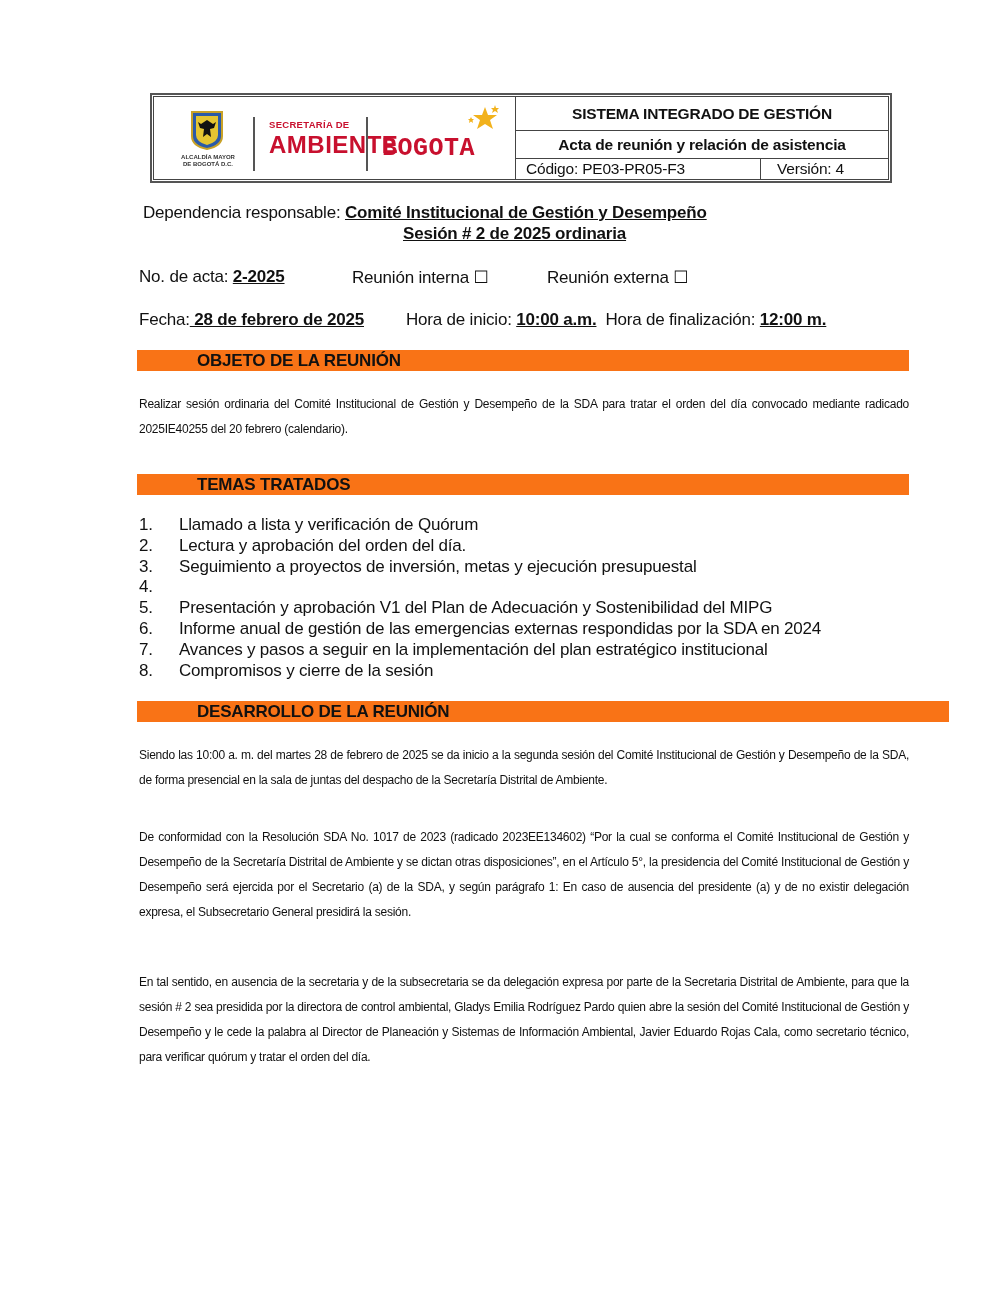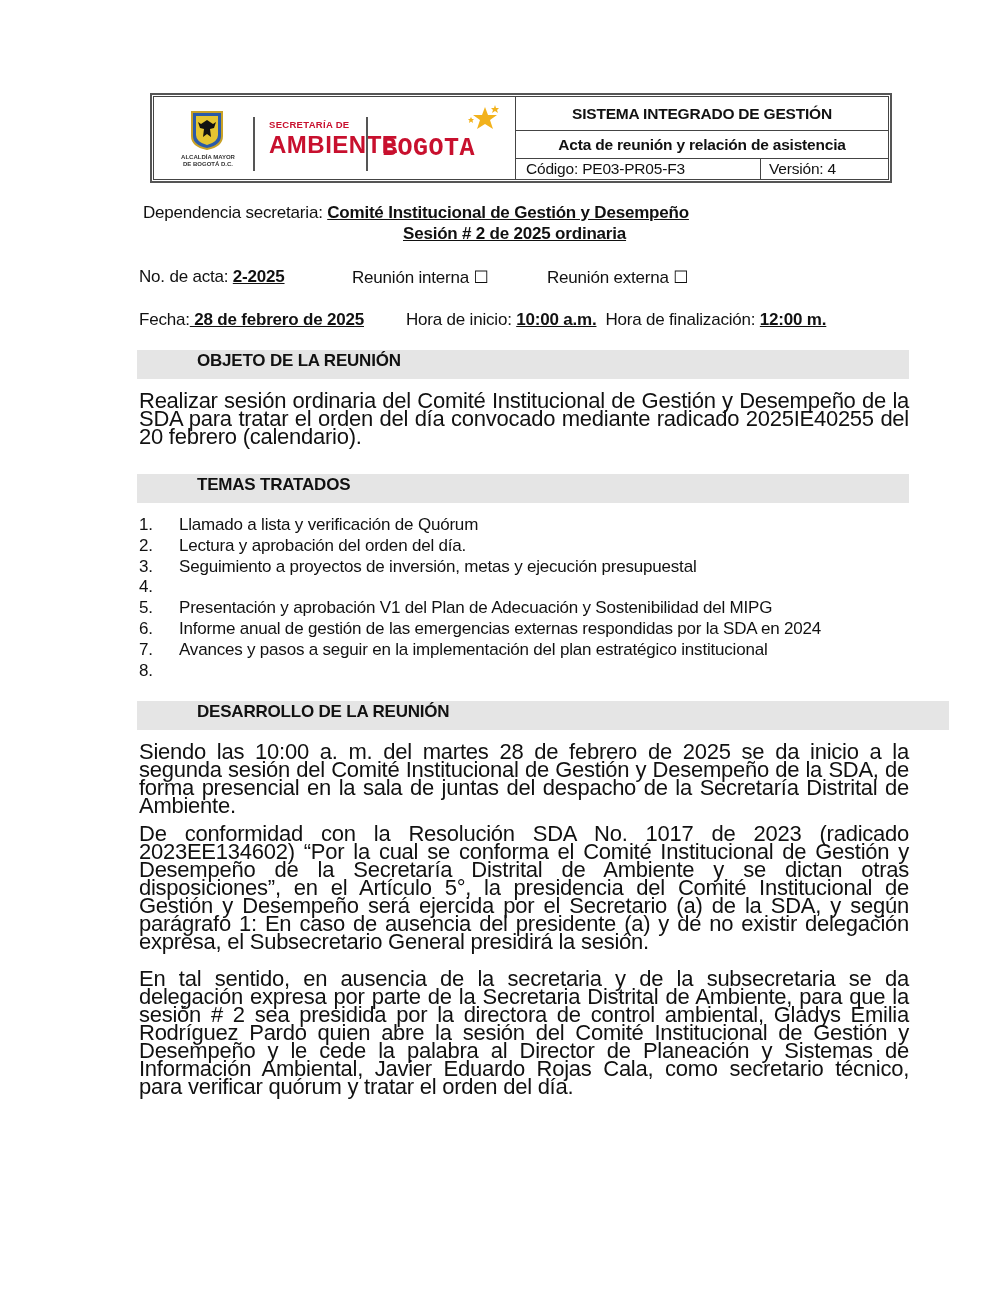--- a/index.html
+++ b/index.html
@@ -16,21 +16,21 @@
   .hdr-inner {
     width: 100%; height: 100%; border: 1px solid #444; box-sizing: border-box;
     display: flex;
   }
   .logo-cell {
     width: 361px; border-right: 1px solid #444; position: relative;
   }
   .info-cell { flex: 1; display: flex; flex-direction: column; }
   .info-row { border-bottom: 1px solid #444; display: flex; align-items: center; justify-content: center;
     font-size: 15.5px; letter-spacing: -0.2px; }
-  .info-row:last-child { border-bottom: none; }
+  .info-row:last-child { border-bottom: none; gap: 8px; }
   .r1 { height: 33px; font-weight: bold; }
   .r2 { height: 27px; font-weight: bold; }
   .r3 { flex: 1; justify-content: flex-start; padding: 0; font-weight: normal; }
   .r3 .c1 { width: 245px; border-right: 1px solid #444; height: 100%; display: flex; align-items: center; padding-left: 10px; box-sizing: border-box; }
   .r3 .c2 { flex: 1; display: flex; align-items: center; padding-left: 8px; height: 100%; }
 
   .escudo { position: absolute; left: 36px; top: 13px; width: 34px; height: 40px; }
   .alc-txt { position: absolute; left: 16px; top: 57px; width: 76px; text-align: center;
     font-size: 6px; font-weight: bold; line-height: 7px; color: #333; font-family: "Liberation Sans", sans-serif; }
   .vsep { position: absolute; width: 2px; background: #555; top: 20px; height: 54px; }
@@ -39,24 +39,24 @@
   .sec-txt .l1 { font-size: 9.5px; letter-spacing: 0.3px; }
   .sec-txt .l2 { font-size: 24px; letter-spacing: 0.5px; margin-top: 1px; }
   .bogota { position: absolute; left: 228px; top: 37px; color: #c8102e; font-family: Liberation Mono, monospace;
     font-weight: bold; font-size: 25px; letter-spacing: 0.5px; }
   .stars { position: absolute; left: 305px; top: 8px; width: 40px; height: 30px; }
 
   .line { position: absolute; font-size: 17px; white-space: nowrap; letter-spacing: -0.2px; }
   .u { text-decoration: underline; font-weight: bold; }
   .b { font-weight: bold; }
 
-  .bar { position: absolute; left: 137px; width: 772px; height: 29px; background: #e5e5e5; }
+  .bar { position: absolute; left: 137px; width: 772px; height: 21px; background: #f97316; }
   .bar span { position: absolute; left: 60px; top: 0; line-height: 21px; font-size: 17px; font-weight: bold; letter-spacing: -0.2px; }
 
-  .para { position: absolute; left: 139px; width: 770px; font-size: 22px; line-height: 18px; text-align: justify; letter-spacing: -0.25px; }
+  .para { position: absolute; left: 139px; width: 770px; font-size: 12px; line-height: 25px; text-align: justify; letter-spacing: -0.25px; }
 
   .olist { position: absolute; left: 139px; top: 515px; width: 770px; margin: 0; padding: 0; list-style: none; }
   .olist li { font-size: 17px; line-height: 20.8px; display: flex; letter-spacing: -0.2px; }
   .olist .num { width: 40px; }
 </style>
 </head>
 <body>
 
 <div class="hdr">
   <div class="hdr-inner">
@@ -88,21 +88,21 @@
       <div class="info-row r2">Acta de reunión y relación de asistencia</div>
       <div class="info-row r3">
         <div class="c1">Código: PE03-PR05-F3</div>
         <div class="c2">Versión: 4</div>
       </div>
     </div>
   </div>
 </div>
 
 <div class="line" style="left:143px; top:203px;">
-  <span>Dependencia secretaria: </span><span class="b u">Comité Institucional de Gestión y Desempeño</span>
+  <span>Dependencia responsable: </span><span class="b u">Comité Institucional de Gestión y Desempeño</span>
 </div>
 <div class="line b u" style="left:403px; top:224px;">Sesión # 2 de 2025 ordinaria</div>
 
 <div class="line" style="left:139px; top:267px;">
   <span>No. de acta: </span><span class="b u">2-2025 </span>
 </div>
 <div class="line" style="left:352px; top:267px;">Reunión interna ☐</div>
 <div class="line" style="left:547px; top:267px;">Reunión externa ☐</div>
 
 <div class="line" style="left:139px; top:310px;">
@@ -143,20 +143,21 @@
   <li>
       <span class="num">6.</span>
       <span>Informe anual de gestión de las emergencias externas respondidas por la SDA en 2024</span>
     </li>
   <li>
       <span class="num">7.</span>
       <span>Avances y pasos a seguir en la implementación del plan estratégico institucional</span>
     </li>
   <li>
       <span class="num">8.</span>
+      <span>Compromisos y cierre de la sesión</span>
     </li>
 </ul>
 
 <div class="bar" style="top:701px;padding-left:40px;">
   <span>DESARROLLO DE LA REUNIÓN</span>
 </div>
 <div class="para" style="top:743px;">Siendo las 10:00 a. m. del martes 28 de febrero de 2025 se da inicio a la segunda sesión del Comité Institucional de Gestión y Desempeño de la SDA, de forma presencial en la sala de juntas del despacho de la Secretaría Distrital de Ambiente.</div>
 <div class="para" style="top:825px;">De conformidad con la Resolución SDA No. 1017 de 2023 (radicado 2023EE134602) “Por la cual se conforma el Comité Institucional de Gestión y Desempeño de la Secretaría Distrital de Ambiente y se dictan otras disposiciones”, en el Artículo 5°, la presidencia del Comité Institucional de Gestión y Desempeño será ejercida por el Secretario (a) de la SDA, y según parágrafo 1: En caso de ausencia del presidente (a) y de no existir delegación expresa, el Subsecretario General presidirá la sesión.</div>
 <div class="para" style="top:970px;">En tal sentido, en ausencia de la secretaria y de la subsecretaria se da delegación expresa por parte de la Secretaria Distrital de Ambiente, para que la sesión # 2 sea presidida por la directora de control ambiental, Gladys Emilia Rodríguez Pardo quien abre la sesión del Comité Institucional de Gestión y Desempeño y le cede la palabra al Director de Planeación y Sistemas de Información Ambiental, Javier Eduardo Rojas Cala, como secretario técnico, para verificar quórum y tratar el orden del día.</div>
 

